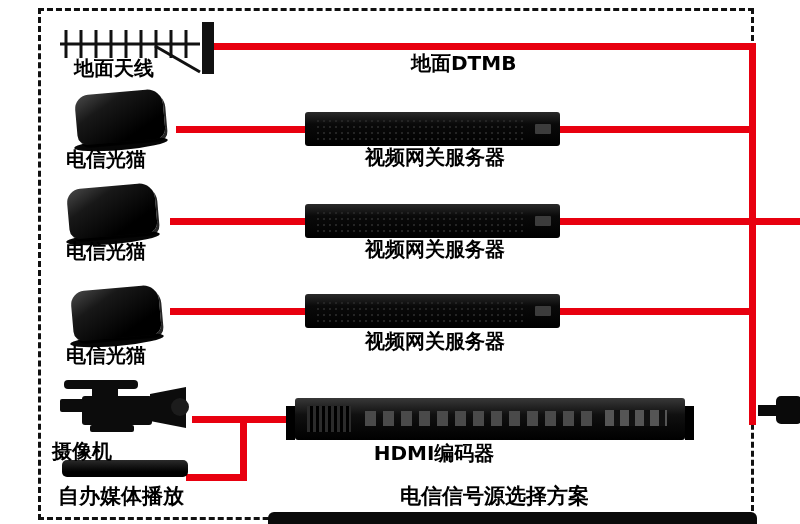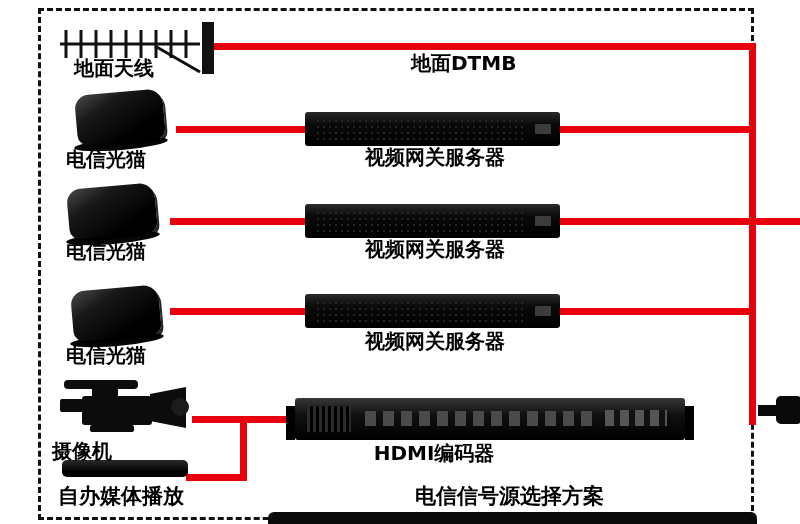--- a/index.html
+++ b/index.html
@@ -157,18 +157,18 @@
 <div class="encoder">
   <div class="ear left"></div>
   <div class="ear right"></div>
   <div class="ports"></div>
 </div>
 <div class="label centered" style="left:434px;top:442px;">HDMI编码器</div>
 
 <div class="mediaplayer"></div>
 <div class="label" style="left:58px;top:485px;font-size:21px;font-family:Liberation Serif, serif;">自办媒体播放</div>
 
-<div class="label" style="left:400px;top:485px;font-size:21px;margin-left:15px;">电信信号源选择方案</div>
+<div class="label" style="left:400px;top:485px;font-size:21px;">电信信号源选择方案</div>
 
 <div class="plug-stem"></div>
 <div class="plug-body"></div>
 
 <div class="bottom-bar"></div>
 
 </body></html>

